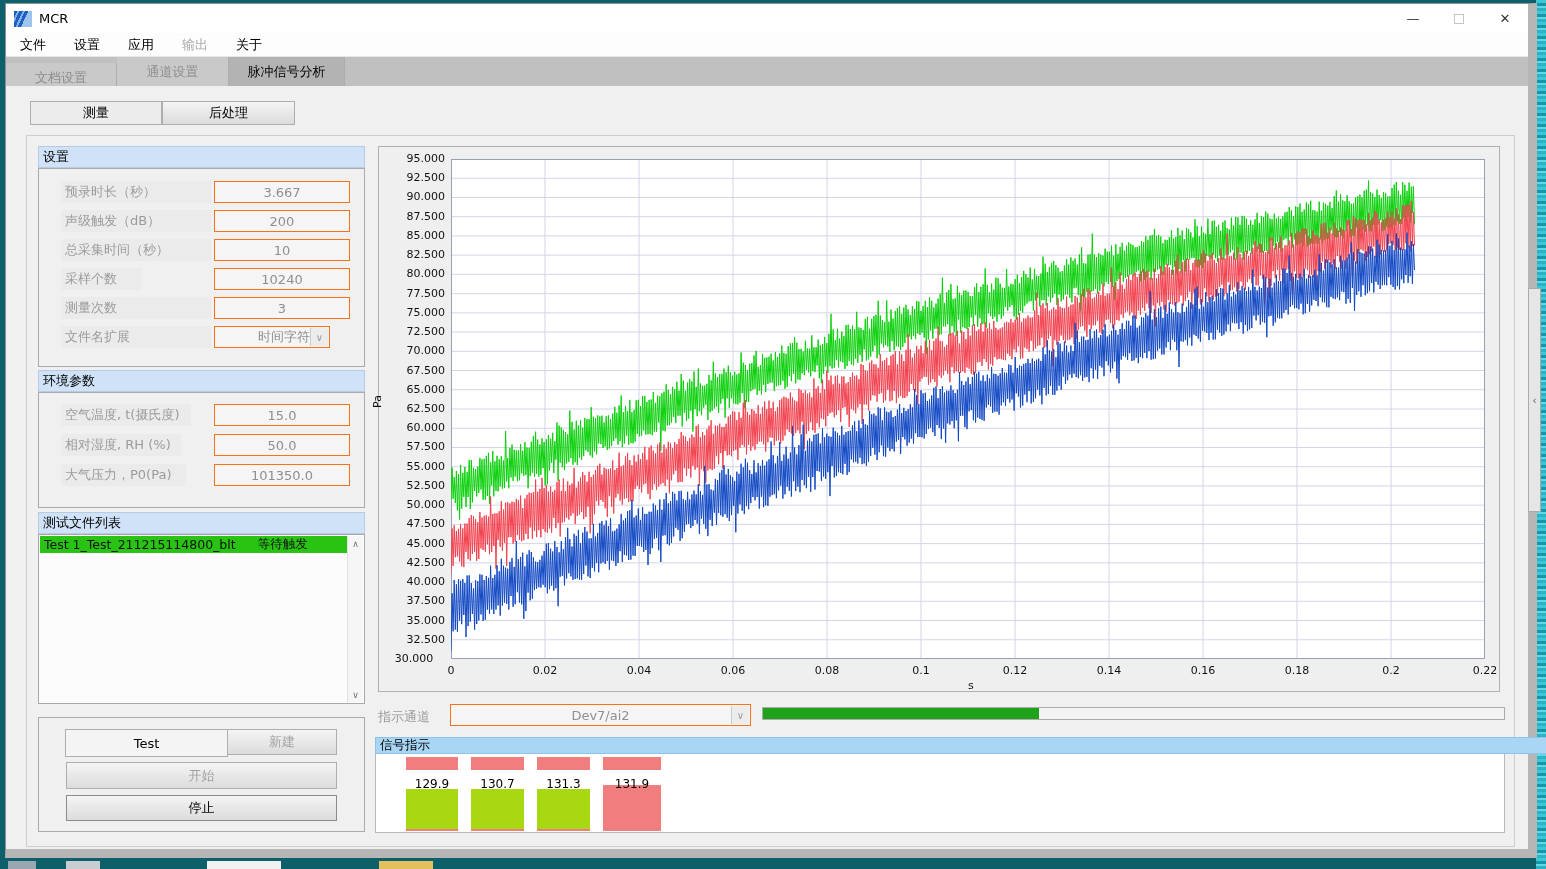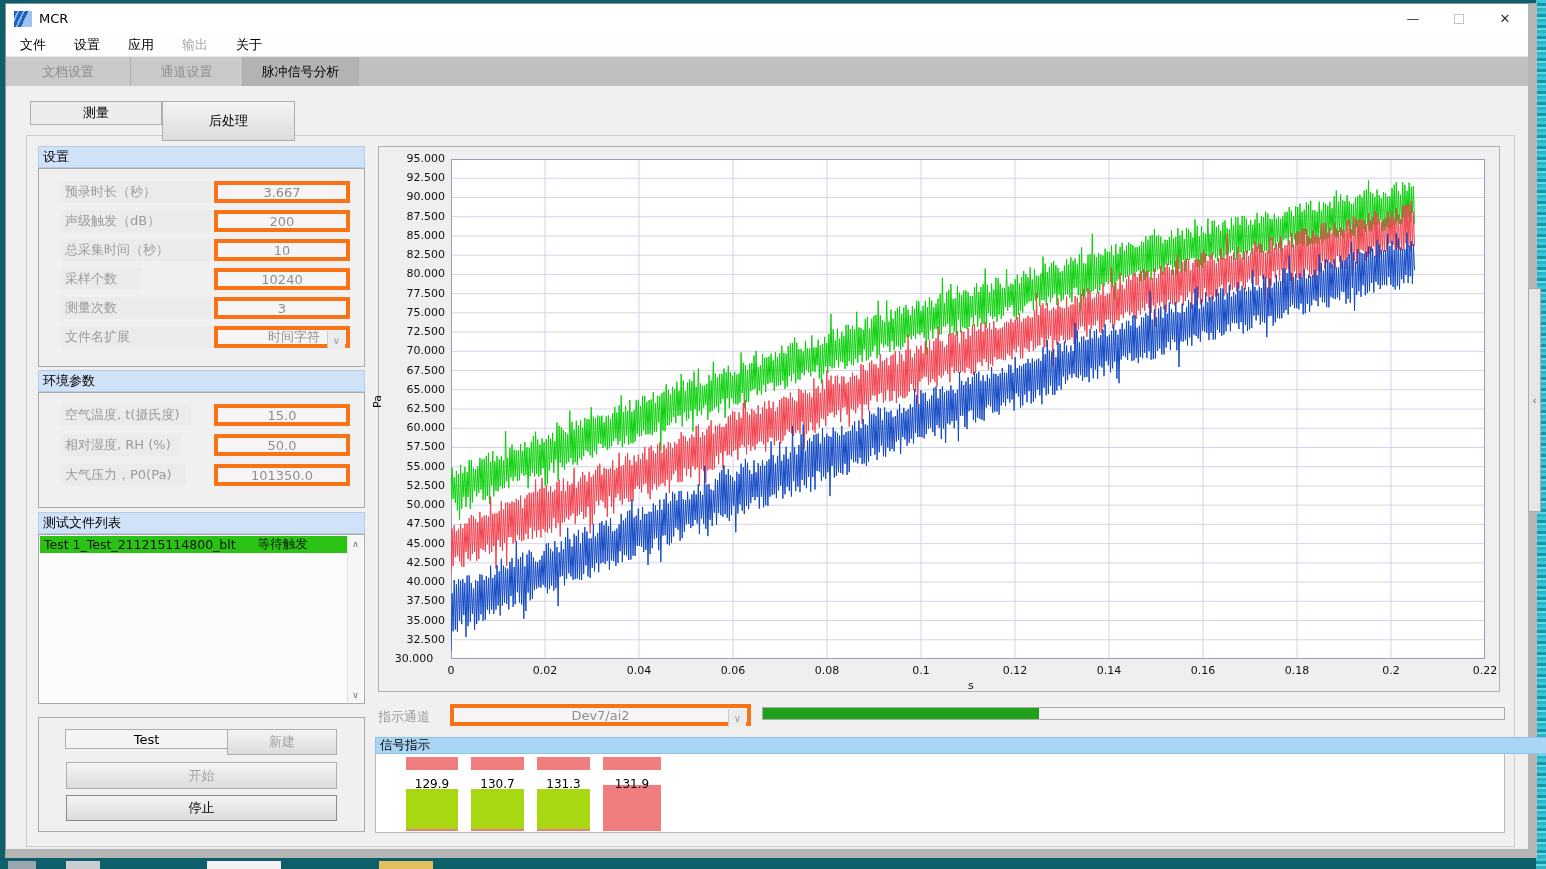--- a/index.html
+++ b/index.html
@@ -29,21 +29,21 @@
   .tab.active{background:#b3b3b3;color:#000;}
   
   .content{position:absolute;left:0;top:82px;right:0;bottom:0;background:#f0f0f0;}
   .pagebox{position:absolute;left:20px;top:49px;width:1489px;height:712px;border:1px solid #cdcdcd;}
   .btn{position:absolute;display:flex;align-items:center;justify-content:center;font-size:13px;
        background:linear-gradient(#f4f4f4,#dcdcdc);border:1px solid #aeaeae;color:#000;}
   .btn.dim{color:#a2a2a2;}
   .grp-header{position:absolute;height:22px;background:#cfe2f7;border:1px solid #b7cbe4;display:flex;align-items:center;padding-left:4px;font-size:13px;}
   .grp-box{position:absolute;border:1px solid #a9a9a9;background:#f0f0f0;}
   .fld-label{position:absolute;height:22px;display:flex;align-items:center;padding:0 4px;background:#ebebeb;color:#9b9b9b;font-size:13px;white-space:nowrap;}
-  .fld-input{position:absolute;height:22px;background:#f5f5f5;border:4px solid #f97316;color:#8f8f8f;
+  .fld-input{position:absolute;height:22px;background:#f5f5f5;border:1px solid #f97316;color:#8f8f8f;
              display:flex;align-items:center;justify-content:center;font-size:13px;}
   .dd-arrow{position:absolute;right:1px;top:1px;width:18px;height:18px;background:#ececec;border-left:1px solid #c4ccd4;
             display:flex;align-items:center;justify-content:center;color:#9a9a9a;font-size:10px;}
   
   .filelist{position:absolute;background:#fcfcfc;border:1px solid #a9a9a9;}
   .file-row{position:absolute;left:1px;top:1px;right:17px;height:17px;background:#29c314;color:#111;
             display:flex;align-items:center;padding-left:4px;font-size:12.5px;white-space:nowrap;overflow:hidden;}
   .file-status{margin-left:22px;}
   .vscroll{position:absolute;right:1px;top:1px;bottom:1px;width:16px;background:#f6f6f6;border-left:1px solid #e0e0e0;}
   .vs-arrow{position:absolute;left:0;width:100%;height:15px;display:flex;align-items:center;justify-content:center;color:#707070;font-size:9px;}
@@ -101,45 +101,45 @@
 
     <div class="menubar">
       <span class="menu-item">文件</span>
       <span class="menu-item">设置</span>
       <span class="menu-item">应用</span>
       <span class="menu-item disabled">输出</span>
       <span class="menu-item">关于</span>
     </div>
 
     <div class="tabstrip">
-      <div class="tab" style="width:125px;">文档设置</div>
+      <div class="tab" style="width:111px;margin-top:6px;">文档设置</div>
       <div class="tab" style="width:112px;">通道设置</div>
       <div class="tab active" style="width:116px;">脉冲信号分析</div>
     </div>
 
     <div class="content">
       <div class="pagebox"></div>
 
       <div class="btn" style="left:24px;top:15px;width:132px;height:24px;background:#ececec;">测量</div>
-      <div class="btn" style="left:156px;top:15px;width:133px;height:40px;">后处理</div>
+      <div class="btn" style="left:156px;top:15px;width:133px;height:24px;">后处理</div>
 
       <div class="grp-header" style="left:32px;top:60px;width:327px;">设置</div>
       <div class="grp-box" style="left:32px;top:82px;width:327px;height:199px;"></div>
       <div class="fld-label" style="left:55px;top:95px;width:150px;">预录时长（秒）</div>
       <div class="fld-input" style="left:208px;top:95px;width:136px;">3.667</div>
       <div class="fld-label" style="left:55px;top:124px;width:150px;">声级触发（dB）</div>
       <div class="fld-input" style="left:208px;top:124px;width:136px;">200</div>
       <div class="fld-label" style="left:55px;top:153px;width:150px;">总采集时间（秒）</div>
       <div class="fld-input" style="left:208px;top:153px;width:136px;">10</div>
       <div class="fld-label" style="left:55px;top:182px;width:80px;">采样个数</div>
       <div class="fld-input" style="left:208px;top:182px;width:136px;">10240</div>
       <div class="fld-label" style="left:55px;top:211px;width:150px;">测量次数</div>
       <div class="fld-input" style="left:208px;top:211px;width:136px;">3</div>
       <div class="fld-label" style="left:55px;top:240px;width:150px;">文件名扩展</div>
-      <div class="fld-input" style="left:208px;top:240px;width:136px;padding-left:24px;">
+      <div class="fld-input" style="left:208px;top:240px;width:116px;padding-left:24px;">
         <span>时间字符</span>
         <span class="dd-arrow">∨</span>
       </div>
 
       <div class="grp-header" style="left:32px;top:284px;width:327px;">环境参数</div>
       <div class="grp-box" style="left:32px;top:306px;width:327px;height:116px;"></div>
       <div class="fld-label" style="left:55px;top:318px;width:130px;">空气温度, t(摄氏度)</div>
       <div class="fld-input" style="left:208px;top:318px;width:136px;">15.0</div>
       <div class="fld-label" style="left:55px;top:348px;width:120px;">相对湿度, RH (%)</div>
       <div class="fld-input" style="left:208px;top:348px;width:136px;">50.0</div>
@@ -152,21 +152,21 @@
           <span>Test 1_Test_211215114800_blt</span>
           <span class="file-status">等待触发</span>
         </div>
         <div class="vscroll">
           <div class="vs-arrow" style="top:0;">∧</div>
           <div class="vs-arrow" style="bottom:0;">∨</div>
         </div>
       </div>
 
       <div class="grp-box" style="left:32px;top:631px;width:327px;height:115px;background:#f0f0f0;"></div>
-      <div class="btn" style="left:59px;top:643px;width:163px;height:20px;background:#f4f4f4;">Test</div>
+      <div class="btn" style="left:59px;top:643px;width:163px;height:28px;background:#f4f4f4;">Test</div>
       <div class="btn dim" style="left:221px;top:643px;width:110px;height:26px;">新建</div>
       <div class="btn dim" style="left:60px;top:676px;width:271px;height:27px;">开始</div>
       <div class="btn" style="left:60px;top:709px;width:271px;height:26px;border-color:#8b8b8b;">停止</div>
 
       <div class="chartbox" style="left:372px;top:60px;width:1122px;height:546px;">
         <div class="ylab">Pa</div>
         <div id="yticks">
             <div class="ytick" style="top: 5px;">95.000</div>
             <div class="ytick" style="top: 24.2308px;">92.500</div>
             <div class="ytick" style="top: 43.4615px;">90.000</div>

